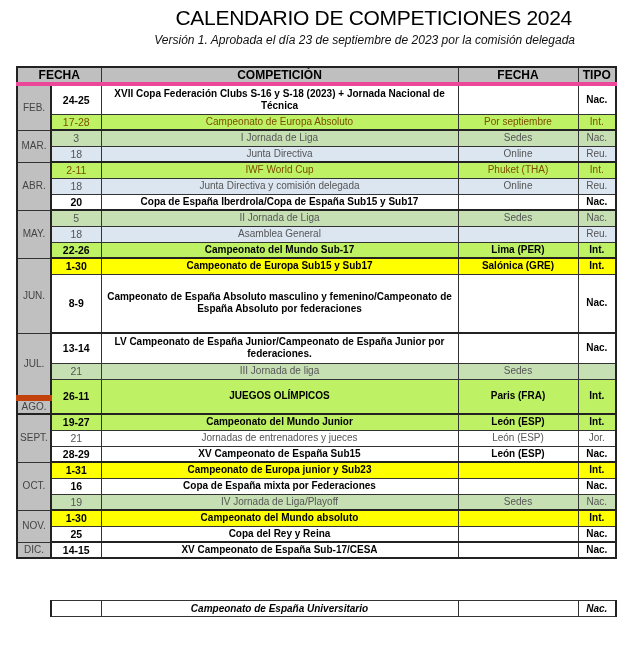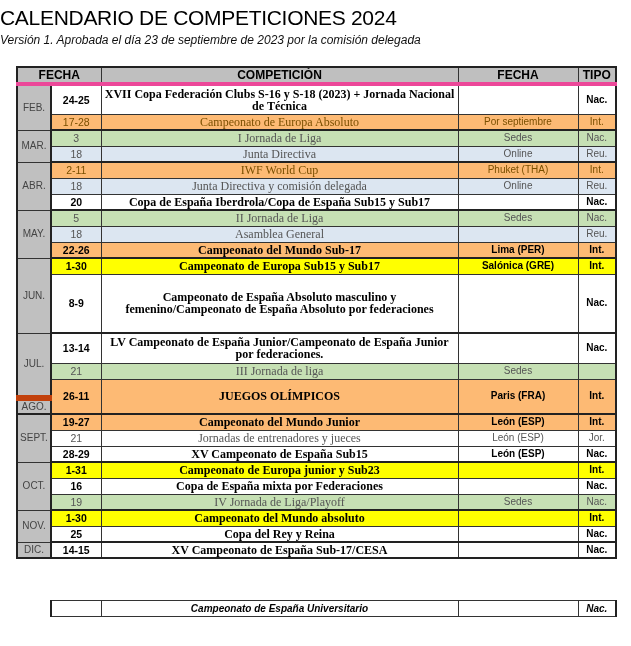--- a/index.html
+++ b/index.html
@@ -1,36 +1,36 @@
 <!DOCTYPE html>
 <html><head>
 <meta charset="utf-8">
 <style>
   html,body{margin:0;padding:0;background:#fff;}
   body{width:631px;height:646px;position:relative;font-family:"Liberation Sans",sans-serif;overflow:hidden;}
-  .title{position:absolute;top:6px;left:0;width:572px;text-align:left;font-size:21px;font-weight:normal;color:#000;letter-spacing:-0.3px;}
-  .subtitle{position:absolute;top:33px;left:0;width:575px;text-align:left;font-size:12px;font-style:italic;color:#111;}
+  .title{position:absolute;top:6px;left:0;width:572px;text-align:right;font-size:21px;font-weight:normal;color:#000;letter-spacing:-0.3px;}
+  .subtitle{position:absolute;top:33px;left:0;width:575px;text-align:right;font-size:12px;font-style:italic;color:#111;}
   table{border-collapse:collapse;position:absolute;table-layout:fixed;}
   #cal{left:16px;top:66px;width:599px;border:2px solid #222;}
   td,th{border:1px solid #333;padding:0 2px;text-align:center;font-size:10px;line-height:12px;color:#000;overflow:hidden;}
   th{background:#bfbfbf;font-weight:bold;font-size:12px;height:14px;border-bottom:4px solid #ec4899;}
   td.month{background:#c0c0c0;color:#444;font-size:10px;border-right:2px solid #222;}
   tr.blockend td{border-bottom:2px solid #222;}
   .r{height:16px;}
   .r2{height:30px;}
-  .c-orange td.d,.c-orange td.n,.c-orange td.l,.c-orange td.t{background:#fdba74;margin-top:40px;}
+  .c-orange td.d,.c-orange td.n,.c-orange td.l,.c-orange td.t{background:#bef264;margin-top:40px;}
   .c-green td.d,.c-green td.n,.c-green td.l,.c-green td.t{background:#c6e0b4;}
   .c-blue td.d,.c-blue td.n,.c-blue td.l,.c-blue td.t{background:#dce6f1;}
   .c-yellow td.d,.c-yellow td.n,.c-yellow td.l,.c-yellow td.t{background:#ffff00;}
   .c-white td.d,.c-white td.n,.c-white td.l,.c-white td.t{background:#fff;}
   .bold td.d,.bold td.n,.bold td.l,.bold td.t{font-weight:bold;color:#000;}
   .light.c-orange td.d,.light.c-orange td.n,.light.c-orange td.l,.light.c-orange td.t{color:#7a4f00;}
   .light td.d,.light td.n,.light td.l,.light td.t{color:#555;font-weight:normal;}
   td.d{font-size:10.5px;}
-  td.n{font-size:12px;font-family:Liberation Serif, serif;}
+  td.n{font-size:10px;}
   #extra{left:50px;top:600px;width:565px;border:2px solid #222;border-top:1px solid #333;border-bottom:1px solid #333;}
   #extra td{height:15px;font-weight:bold;background:#fff;font-style:italic;}
 </style>
 </head>
 <body>
 
 <div class="title">CALENDARIO DE COMPETICIONES 2024</div>
 <div class="subtitle">Versión 1. Aprobada el día 23 de septiembre de 2023 por la comisión delegada</div>
 
 <table id="cal">

